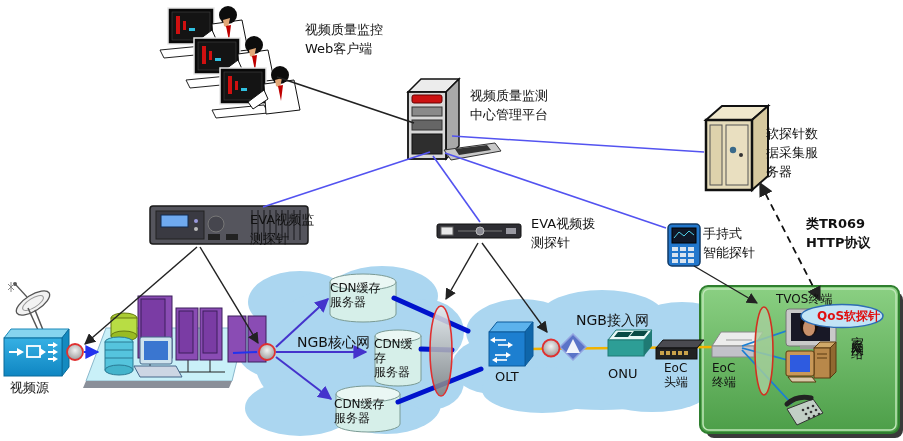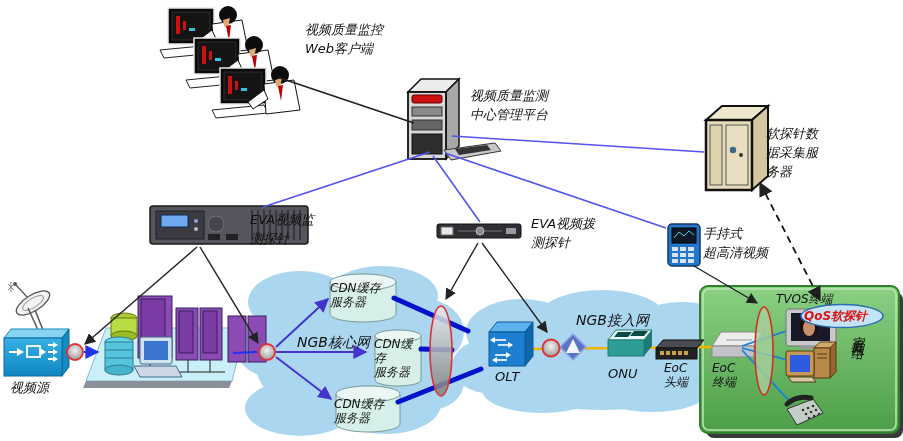--- a/index.html
+++ b/index.html
@@ -1,25 +1,25 @@
 <!DOCTYPE html>
 <html><head>
 <meta charset="utf-8">
 <style>
   html,body{margin:0;padding:0;background:#fff;}
   .stage{position:relative;width:903px;height:441px;background:#fff;overflow:hidden;
-         font-family:"DejaVu Sans","Liberation Sans",sans-serif;color:#111;font-style:italic;}
+         font-family:"DejaVu Sans","Liberation Sans",sans-serif;color:#111;}
   .stage svg{position:absolute;left:0;top:0;z-index:2;}
   .lbl{position:absolute;z-index:5;font-size:13px;line-height:19px;white-space:nowrap;color:#111;}
   .lbl span{display:block;}
   .ctr{text-align:left;white-space:normal;}
   .sm{font-size:12px;line-height:14px;}
   .big{font-size:14px;line-height:17px;}
   .bold{font-weight:bold;}
-  .red{color:#e01010;font-weight:bold;}
+  .red{color:#e01010;font-weight:bold;margin-left:13px;}
   .vtext{writing-mode:vertical-rl;letter-spacing:4px;font-size:13px;}
 </style>
 </head>
 <body>
 
 <div class="stage">
 <svg width="903" height="441" viewBox="0 0 903 441">
   <defs>
     <marker id="mb" viewBox="0 0 10 10" refX="9" refY="5" markerWidth="8" markerHeight="8" orient="auto-start-reverse">
           <path d="M0,0L10,5L0,10z" fill="#222"></path>
@@ -398,21 +398,25 @@
 <div class="lbl" style="left:250px;top:210px">
   <span>EVA视频监</span>
       <span>测探针</span>
 </div>
 <div class="lbl" style="left:531px;top:214px">
   <span>EVA视频拨</span>
       <span>测探针</span>
 </div>
 <div class="lbl" style="left:703px;top:224px">
   <span>手持式</span>
-      <span>超高清视频</span>
+      <span>智能探针</span>
+</div>
+<div class="lbl bold" style="left:806px;top:214px">
+  <span>类TR069</span>
+      <span>HTTP协议</span>
 </div>
 <div class="lbl" style="left:10px;top:378px">视频源</div>
 <div class="lbl ctr" style="left:108px;top:390px;width:120px">
 </div>
 <div class="lbl big" style="left:297px;top:334px">NGB核心网</div>
 <div class="lbl big" style="left:576px;top:312px">NGB接入网</div>
 <div class="lbl sm ctr" style="left:330px;top:281px;width:66px">
   <span>CDN缓存</span>
       <span>服务器</span>
 </div>

